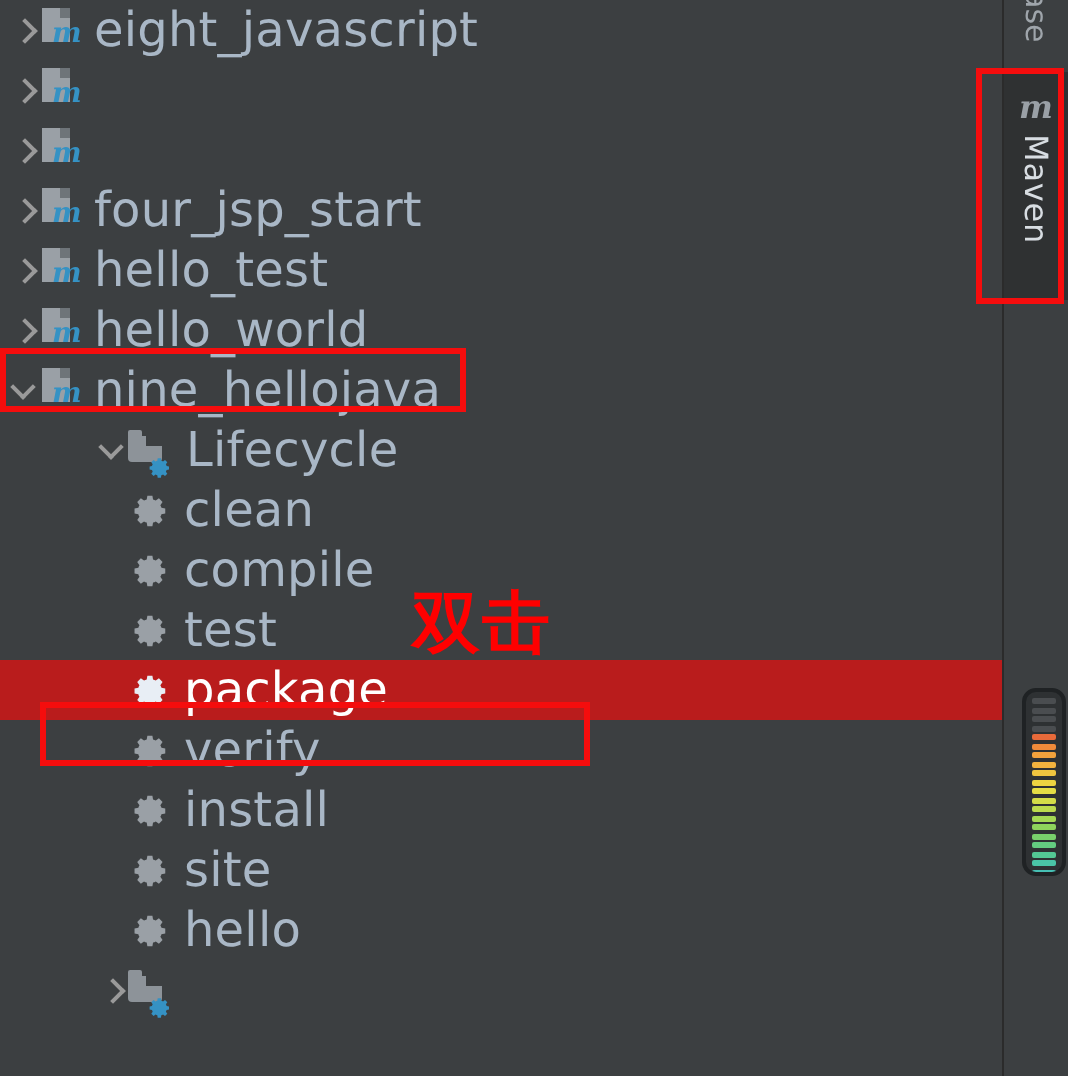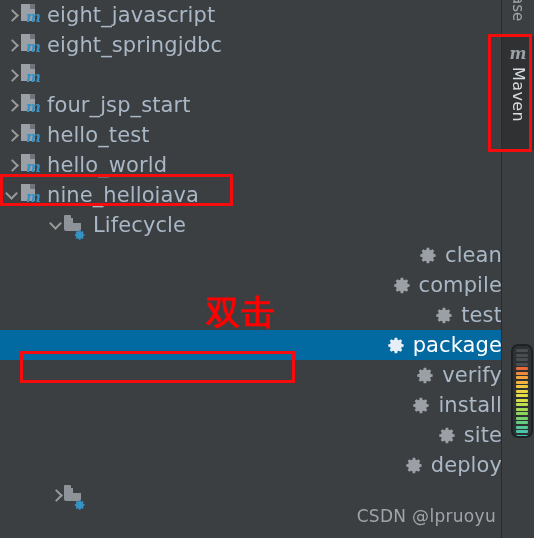--- a/index.html
+++ b/index.html
@@ -28,25 +28,25 @@
   .row {
     position: relative;
     height: 30px;
     display: flex;
     align-items: center;
     white-space: nowrap;
     font-size: 19px;
     color: #a9b7c6;
   }
   .row.selected {
-    background: #0369a1;
+    background: #b91c1c;
     color: #ffffff;
   }
   .row .label {
-    font-size: 21px;
+    font-size: 24px;
     letter-spacing: 0.1px;
   }
 
   
   .chev {
     width: 16px;
     height: 16px;
     flex: 0 0 16px;
     position: relative;
   }
@@ -130,21 +130,21 @@
   }
 
   
   .ic-gear {
     width: 19px; height: 19px;
   }
 
   
   .in0 { padding-left: 4px; }
   .in1 { padding-left: 48px; }
-  .in2 { padding-left: 90px; justify-content: flex-end; }
+  .in2 { padding-left: 50px; }
 
   
   .redbox {
     position: absolute;
     border: 3px solid #f50d0d;
     box-sizing: border-box;
     pointer-events: none;
   }
   #anno-dblclick {
     position: absolute;
@@ -259,21 +259,20 @@
         </span>
         <span class="label">eight_javascript</span>
       </div>
       <div class="row in0">
         <span class="chev"></span>
         <span class="ic ic-maven">
           <span class="sheet"></span>
           <span class="fold"></span>
           <span class="m">m</span>
         </span>
-        <span class="label">eight_springjdbc</span>
       </div>
       <div class="row in0">
         <span class="chev"></span>
         <span class="ic ic-maven">
           <span class="sheet"></span>
           <span class="fold"></span>
           <span class="m">m</span>
         </span>
       </div>
       <div class="row in0">
@@ -380,21 +379,21 @@
             <path fill="#9aa0a6" d="M21 13.6v-3.2l-2.4-.4a6.9 6.9 0 0 0-.7-1.7l1.4-2-2.3-2.3-2 1.4a6.9 6.9 0 0 0-1.7-.7L12.9 2.3h-3.2l-.4 2.4a6.9 6.9 0 0 0-1.7.7l-2-1.4L3.3 6.3l1.4 2a6.9 6.9 0 0 0-.7 1.7l-2.4.4v3.2l2.4.4c.16.6.4 1.17.7 1.7l-1.4 2 2.3 2.3 2-1.4c.53.3 1.1.54 1.7.7l.4 2.4h3.2l.4-2.4c.6-.16 1.17-.4 1.7-.7l2 1.4 2.3-2.3-1.4-2c.3-.53.54-1.1.7-1.7l2.4-.4z"></path>
           </svg></span>
         <span class="label">site</span>
       </div>
       <div class="row in2">
         <span class="chev empty"></span>
         <span class="ic ic-gear"><svg width="19" height="19" viewBox="0 0 24 24" aria-hidden="true">
             <path fill="#9aa0a6" d="M12 8.2a3.8 3.8 0 1 0 0 7.6 3.8 3.8 0 0 0 0-7.6zm0 5.6a1.8 1.8 0 1 1 0-3.6 1.8 1.8 0 0 1 0 3.6z"></path>
             <path fill="#9aa0a6" d="M21 13.6v-3.2l-2.4-.4a6.9 6.9 0 0 0-.7-1.7l1.4-2-2.3-2.3-2 1.4a6.9 6.9 0 0 0-1.7-.7L12.9 2.3h-3.2l-.4 2.4a6.9 6.9 0 0 0-1.7.7l-2-1.4L3.3 6.3l1.4 2a6.9 6.9 0 0 0-.7 1.7l-2.4.4v3.2l2.4.4c.16.6.4 1.17.7 1.7l-1.4 2 2.3 2.3 2-1.4c.53.3 1.1.54 1.7.7l.4 2.4h3.2l.4-2.4c.6-.16 1.17-.4 1.7-.7l2 1.4 2.3-2.3-1.4-2c.3-.53.54-1.1.7-1.7l2.4-.4z"></path>
           </svg></span>
-        <span class="label">deploy</span>
+        <span class="label">hello</span>
       </div>
       <div class="row in1">
         <span class="chev"></span>
         <span class="ic ic-folder">
           <span class="ftab"></span>
           <span class="fbody"></span>
           <span class="fnotch"></span>
           <span class="badge"><svg width="12" height="12" viewBox="0 0 24 24" aria-hidden="true">
               <path fill="#3592c4" d="M12 8.2a3.8 3.8 0 1 0 0 7.6 3.8 3.8 0 0 0 0-7.6zm0 5.6a1.8 1.8 0 1 1 0-3.6 1.8 1.8 0 0 1 0 3.6z"></path>
               <path fill="#3592c4" d="M21 13.6v-3.2l-2.4-.4a6.9 6.9 0 0 0-.7-1.7l1.4-2-2.3-2.3-2 1.4a6.9 6.9 0 0 0-1.7-.7L12.9 2.3h-3.2l-.4 2.4a6.9 6.9 0 0 0-1.7.7l-2-1.4L3.3 6.3l1.4 2a6.9 6.9 0 0 0-.7 1.7l-2.4.4v3.2l2.4.4c.16.6.4 1.17.7 1.7l-1.4 2 2.3 2.3 2-1.4c.53.3 1.1.54 1.7.7l.4 2.4h3.2l.4-2.4c.6-.16 1.17-.4 1.7-.7l2 1.4 2.3-2.3-1.4-2c.3-.53.54-1.1.7-1.7l2.4-.4z"></path>
@@ -441,15 +440,14 @@
   </div>
 
   <div class="redbox" style="left:0px; top:174px; width:233px; height:32px;"></div>
 
   <div class="redbox" style="left:20px; top:351px; width:275px; height:32px;"></div>
 
   <div class="redbox" style="left:488px; top:34px; width:44px; height:118px;"></div>
 
   <div id="anno-dblclick" style="left:206px; top:295px;">双击</div>
 
-  <div id="watermark">CSDN @lpruoyu</div>
 
 </div>
 
 </body></html>

